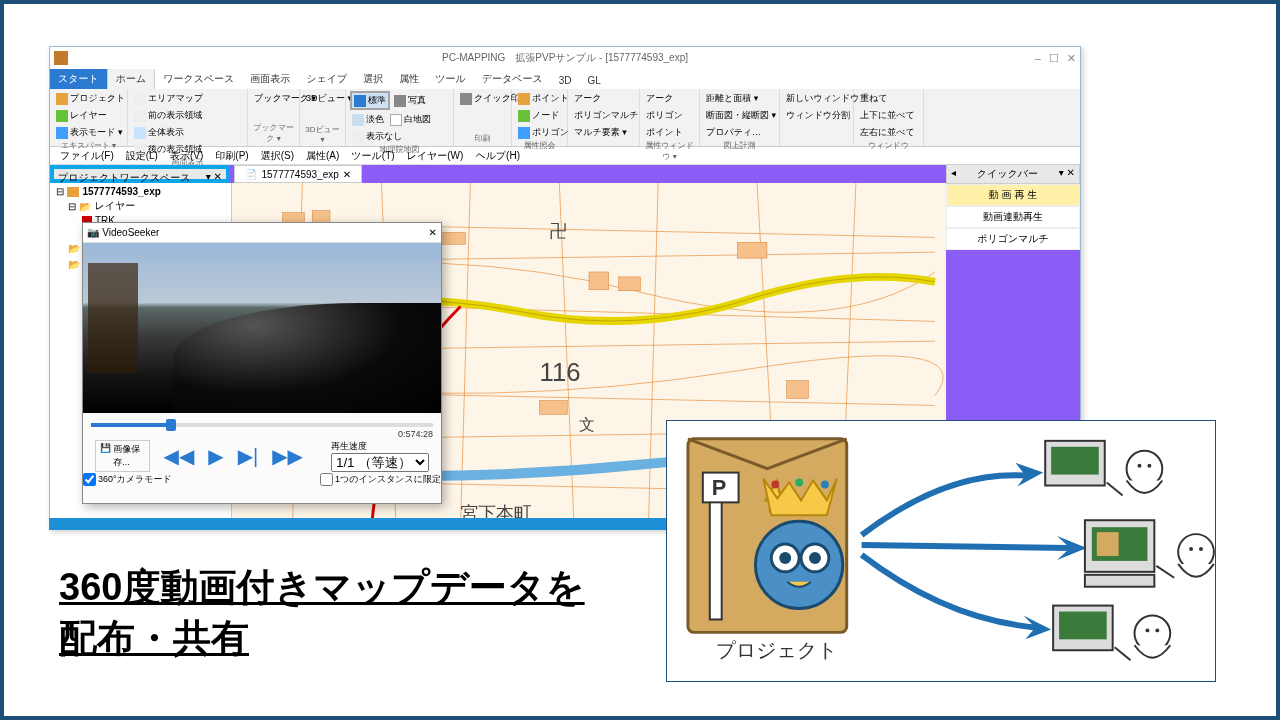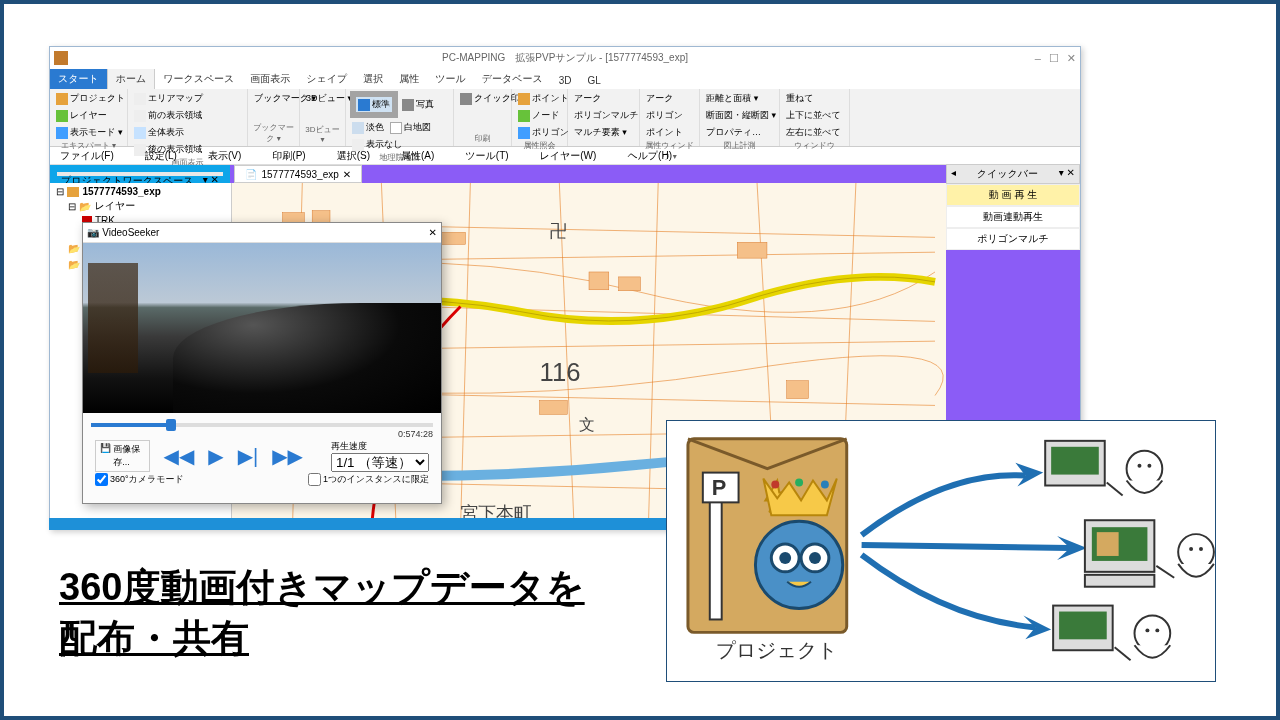--- a/index.html
+++ b/index.html
@@ -13,24 +13,24 @@
   .ribbon-tabs { height: 20px; background: #fff; display: flex; align-items: flex-end; font-size: 10px; }
   .rtab { padding: 3px 8px; color: #333; }
   .rtab.start { background: #2a7ad1; color: #fff; text-align: right; }
   .rtab.active { background: #f2f2f2; border: 1px solid #ccc; border-bottom: none; }
   .ribbon { height: 58px; background: #f2f2f2; border-bottom: 1px solid #ccc; display: flex; font-size: 9px; }
   .grp { border-right: 1px solid #ddd; padding: 2px 4px; display: flex; flex-direction: column; justify-content: space-between; }
   .grp .gbody { display: flex; gap: 2px; flex-wrap: wrap; }
   .grp .glabel { text-align: center; font-size: 8px; color: #666; }
   .rbtn { display: flex; align-items: center; gap: 2px; padding: 1px 2px; white-space: nowrap; }
   .ric { width: 12px; height: 12px; display: inline-block; }
-  .menubar { height: 18px; background: #fff; border-bottom: 1px solid #ddd; display: flex; font-size: 10px; padding-left: 4px; gap: 19px; }
+  .menubar { height: 18px; background: #fff; border-bottom: 1px solid #ddd; display: flex; font-size: 10px; padding-left: 4px; }
   .menubar span { padding: 2px 6px; }
   .wsrow { height: 18px; display: flex; font-size: 10px; }
-  .wslabel { width: 180px; background: #e8e8e8; border: 7px solid #0ea5e9; padding: 2px 4px; display: flex; justify-content: space-between; }
+  .wslabel { width: 180px; background: #e8e8e8; border: 4px solid #0ea5e9; padding: 2px 4px; display: flex; justify-content: space-between; }
   .doctab { background: #fff; border: 1px solid #ccc; padding: 2px 10px; margin-left: 4px; display: flex; align-items: center; gap: 4px; }
   .quickbar { position: absolute; right: 0; top: 117px; width: 134px; }
   .qbh { font-size: 10px; background: #e8e8e8; border: 1px solid #ccc; padding: 2px 4px; display: flex; justify-content: space-between; }
   .qbitem { font-size: 10px; padding: 3px 4px; background: #fff; border: 1px solid #eee; text-align: center; }
   .qbitem.hl { background: #fff2a8; }
   .body { position: absolute; top: 136px; bottom: 0; left: 0; right: 134px; display: flex; }
   .tree { width: 182px; background: #fff; border-right: 1px solid #ccc; font-size: 10px; padding: 2px; }
   .tnode { padding: 1px 0 1px 4px; display: flex; align-items: center; gap: 3px; }
   .map { flex: 1; position: relative; overflow: hidden; background: #fdf6e8; }
   .map svg { width: 100%; height: 100%; }
@@ -41,21 +41,21 @@
   .vcar { position: absolute; bottom: 0; right: 0; width: 75%; height: 65%; background: radial-gradient(ellipse at 30% 20%, #555, #0a0a0a 55%, #000); border-top-left-radius: 70% 50%; }
   .vtree { position: absolute; left: 5px; top: 20px; width: 50px; height: 110px; background: linear-gradient(to bottom, #4a3a2a, #2a1a0a); opacity: .8; }
   .vprog { height: 28px; padding: 4px 8px; }
   .ptrack { height: 4px; background: #ddd; position: relative; margin-top: 6px; }
   .pfill { height: 100%; width: 22%; background: #2a7ad1; }
   .pthumb { position: absolute; left: 22%; top: -4px; width: 10px; height: 12px; background: #2a7ad1; border-radius: 2px; }
   .ptime { display: flex; justify-content: flex-end; font-size: 9px; color: #333; margin-top: 2px; }
   .vctrl { height: 30px; display: flex; align-items: center; gap: 14px; padding: 0 12px; }
   .pbtn { color: #2a7ad1; font-size: 20px; }
   .savebtn { font-size: 9px; border: 1px solid #ccc; padding: 2px 4px; display: flex; gap: 2px; }
-  .vfoot { display: flex; justify-content: space-between; padding: 2px 12px; font-size: 9px; }
+  .vfoot { display: flex; justify-content: space-between; padding: 2px 0; font-size: 9px; }
   .chk { display: flex; align-items: center; gap: 2px; }
   
   .bluebar { position: absolute; left: 45px; top: 514px; width: 1032px; height: 12px; background: #1e90d8; }
   .heading { position: absolute; left: 55px; top: 558px; font-size: 38px; font-weight: 700; color: #000; line-height: 1.35; }
   .heading .u { text-decoration: underline; }
   
   .diagram { position: absolute; right: 60px; top: 416px; width: 550px; height: 262px; background: #fff; border: 1px solid #1f4e79; }
 </style>
 </head>
 <body>
@@ -134,21 +134,21 @@
       <div class="grp" style="width:46px">
         <div class="gbody">
             <span class="rbtn">
               <span>3Dビュー ▾</span>
             </span>
           </div>
         <div class="glabel">3Dビュー ▾</div>
       </div>
       <div class="grp" style="width:108px">
         <div class="gbody">
-          <span class="rbtn" style="background:#cfe2f3;border:6px solid #a3a3a3">
+          <span class="rbtn" style="background:#cfe2f3;border:2px solid #a3a3a3">
               <span class="ric" style="background:#2a7ad1"></span>
               <span>標準</span>
             </span>
           <span class="rbtn">
               <span class="ric" style="background:#888"></span>
               <span>写真</span>
             </span>
           <span class="rbtn">
               <span class="ric" style="background:#cde"></span>
               <span>淡色</span>
@@ -224,20 +224,31 @@
               <span>距離と面積 ▾</span>
             </span>
           <span class="rbtn">
               <span>断面図・縦断図 ▾</span>
             </span>
           <span class="rbtn">
               <span>プロパティ…</span>
             </span>
         </div>
         <div class="glabel">図上計測</div>
+      </div>
+      <div class="grp" style="width:74px">
+        <div class="gbody" style="flex-direction:column">
+          <span class="rbtn">
+              <span>新しいウィンドウ</span>
+            </span>
+          <span class="rbtn">
+              <span>ウィンドウ分割</span>
+            </span>
+        </div>
+        <div class="glabel"></div>
       </div>
       <div class="grp" style="width:70px">
         <div class="gbody" style="flex-direction:row">
           <span class="rbtn">
               <span>重ねて</span>
             </span>
           <span class="rbtn">
               <span>上下に並べて</span>
             </span>
           <span class="rbtn">

